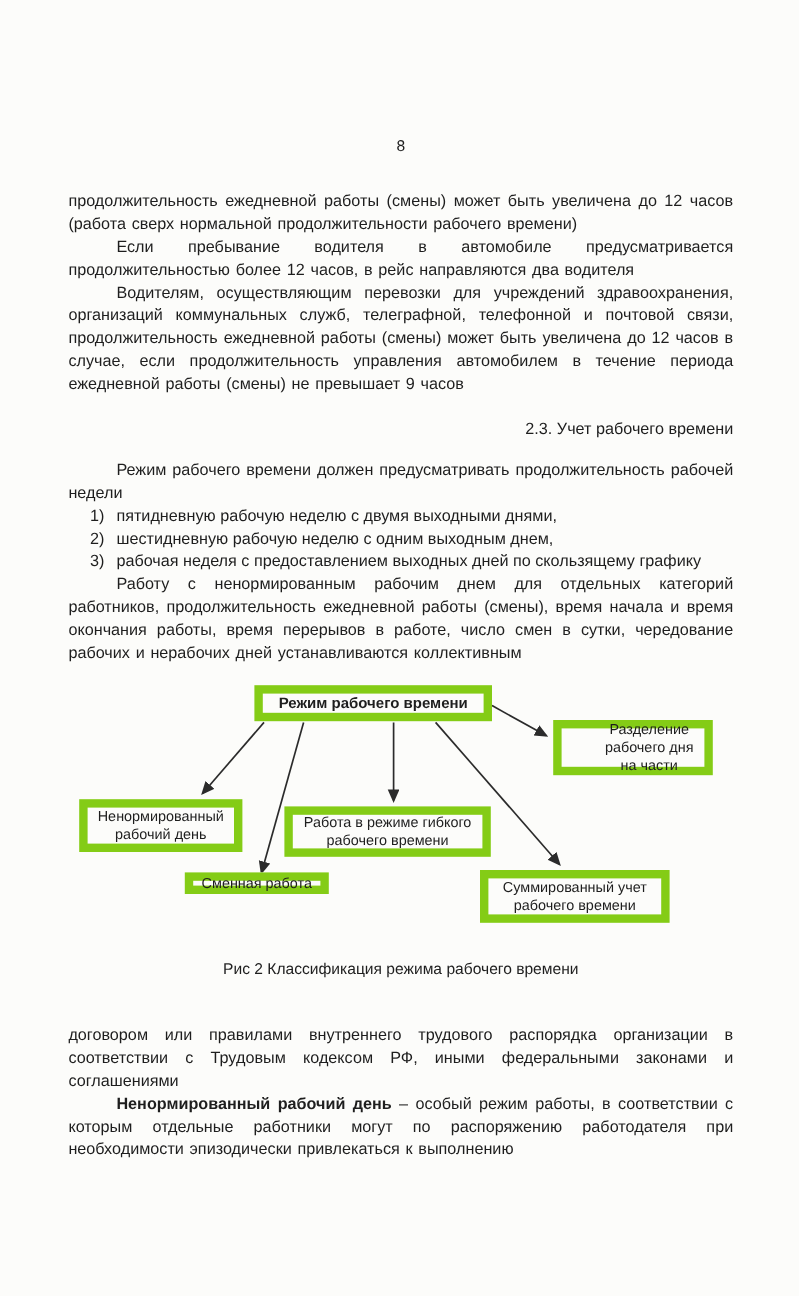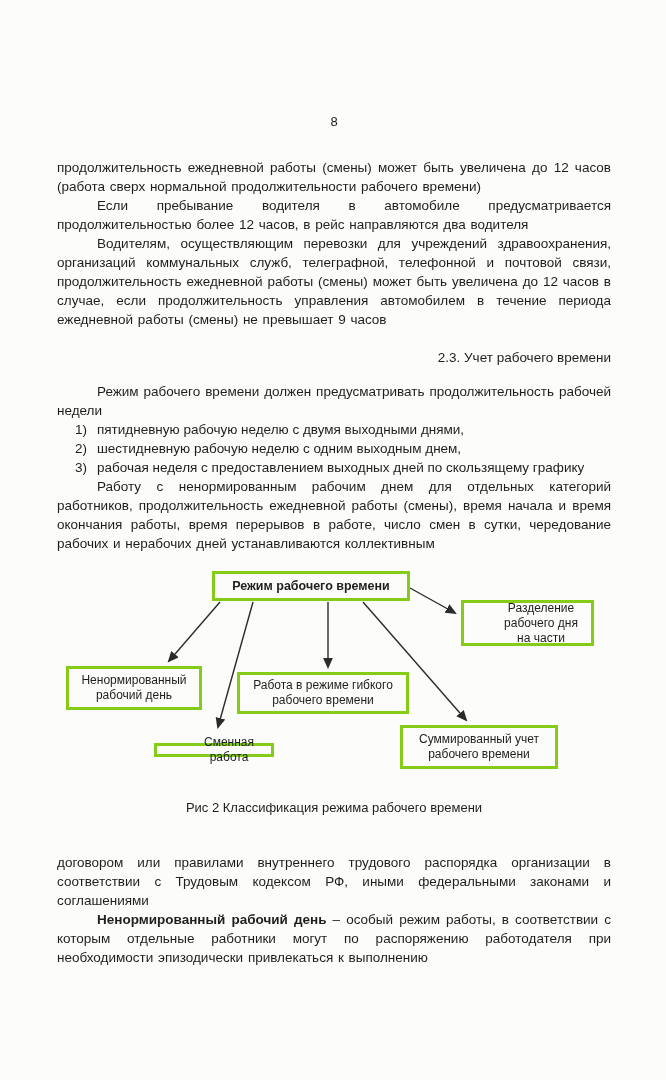--- a/index.html
+++ b/index.html
@@ -27,21 +27,21 @@
   .list-item .num { flex:none; width:22px; }
   .list-item .txt { flex:1; }
   .bold-lead { font-weight:bold; }
 
   
   .diagram { position:relative; height:218px; margin-top:10px; }
   .arrow-layer { position:absolute; left:0; top:0; }
   .arrow-layer line { stroke:#2b2b2b; stroke-width:1.4; }
   .dbox {
     position:absolute;
-    border:3px solid #84cc16;
+    border:7px solid #84cc16;
     background:#fcfcfa;
     display:flex; align-items:center; justify-content:center;
     text-align:center;
     font-size:12px; line-height:15px;
     padding:2px 6px;
   }
   .dbox.root { font-weight:bold; font-size:12.5px; }
   .caption { text-align:center; margin-top:17px; font-size:13px; }
   .after-diagram { margin-top:36px; }
 </style>
@@ -100,21 +100,21 @@
     </div>
 
     <div class="dbox" style="left:9px; top:103px; width:136px; height:44px;">
       <span>Ненормированный рабочий день</span>
     </div>
 
     <div class="dbox" style="left:180px; top:109px; width:172px; height:42px;">
       <span>Работа в режиме гибкого рабочего времени</span>
     </div>
 
-    <div class="dbox" style="left:97px; top:180px; width:120px; height:14px;padding-left:36px;">
+    <div class="dbox" style="left:97px; top:164px; width:120px; height:14px;">
       <span>Сменная работа</span>
     </div>
 
     <div class="dbox" style="left:343px; top:162px; width:158px; height:44px;">
       <span>Суммированный учет рабочего времени</span>
     </div>
   </div>
 
   <div class="caption">Рис 2 Классификация режима рабочего времени</div>
 

